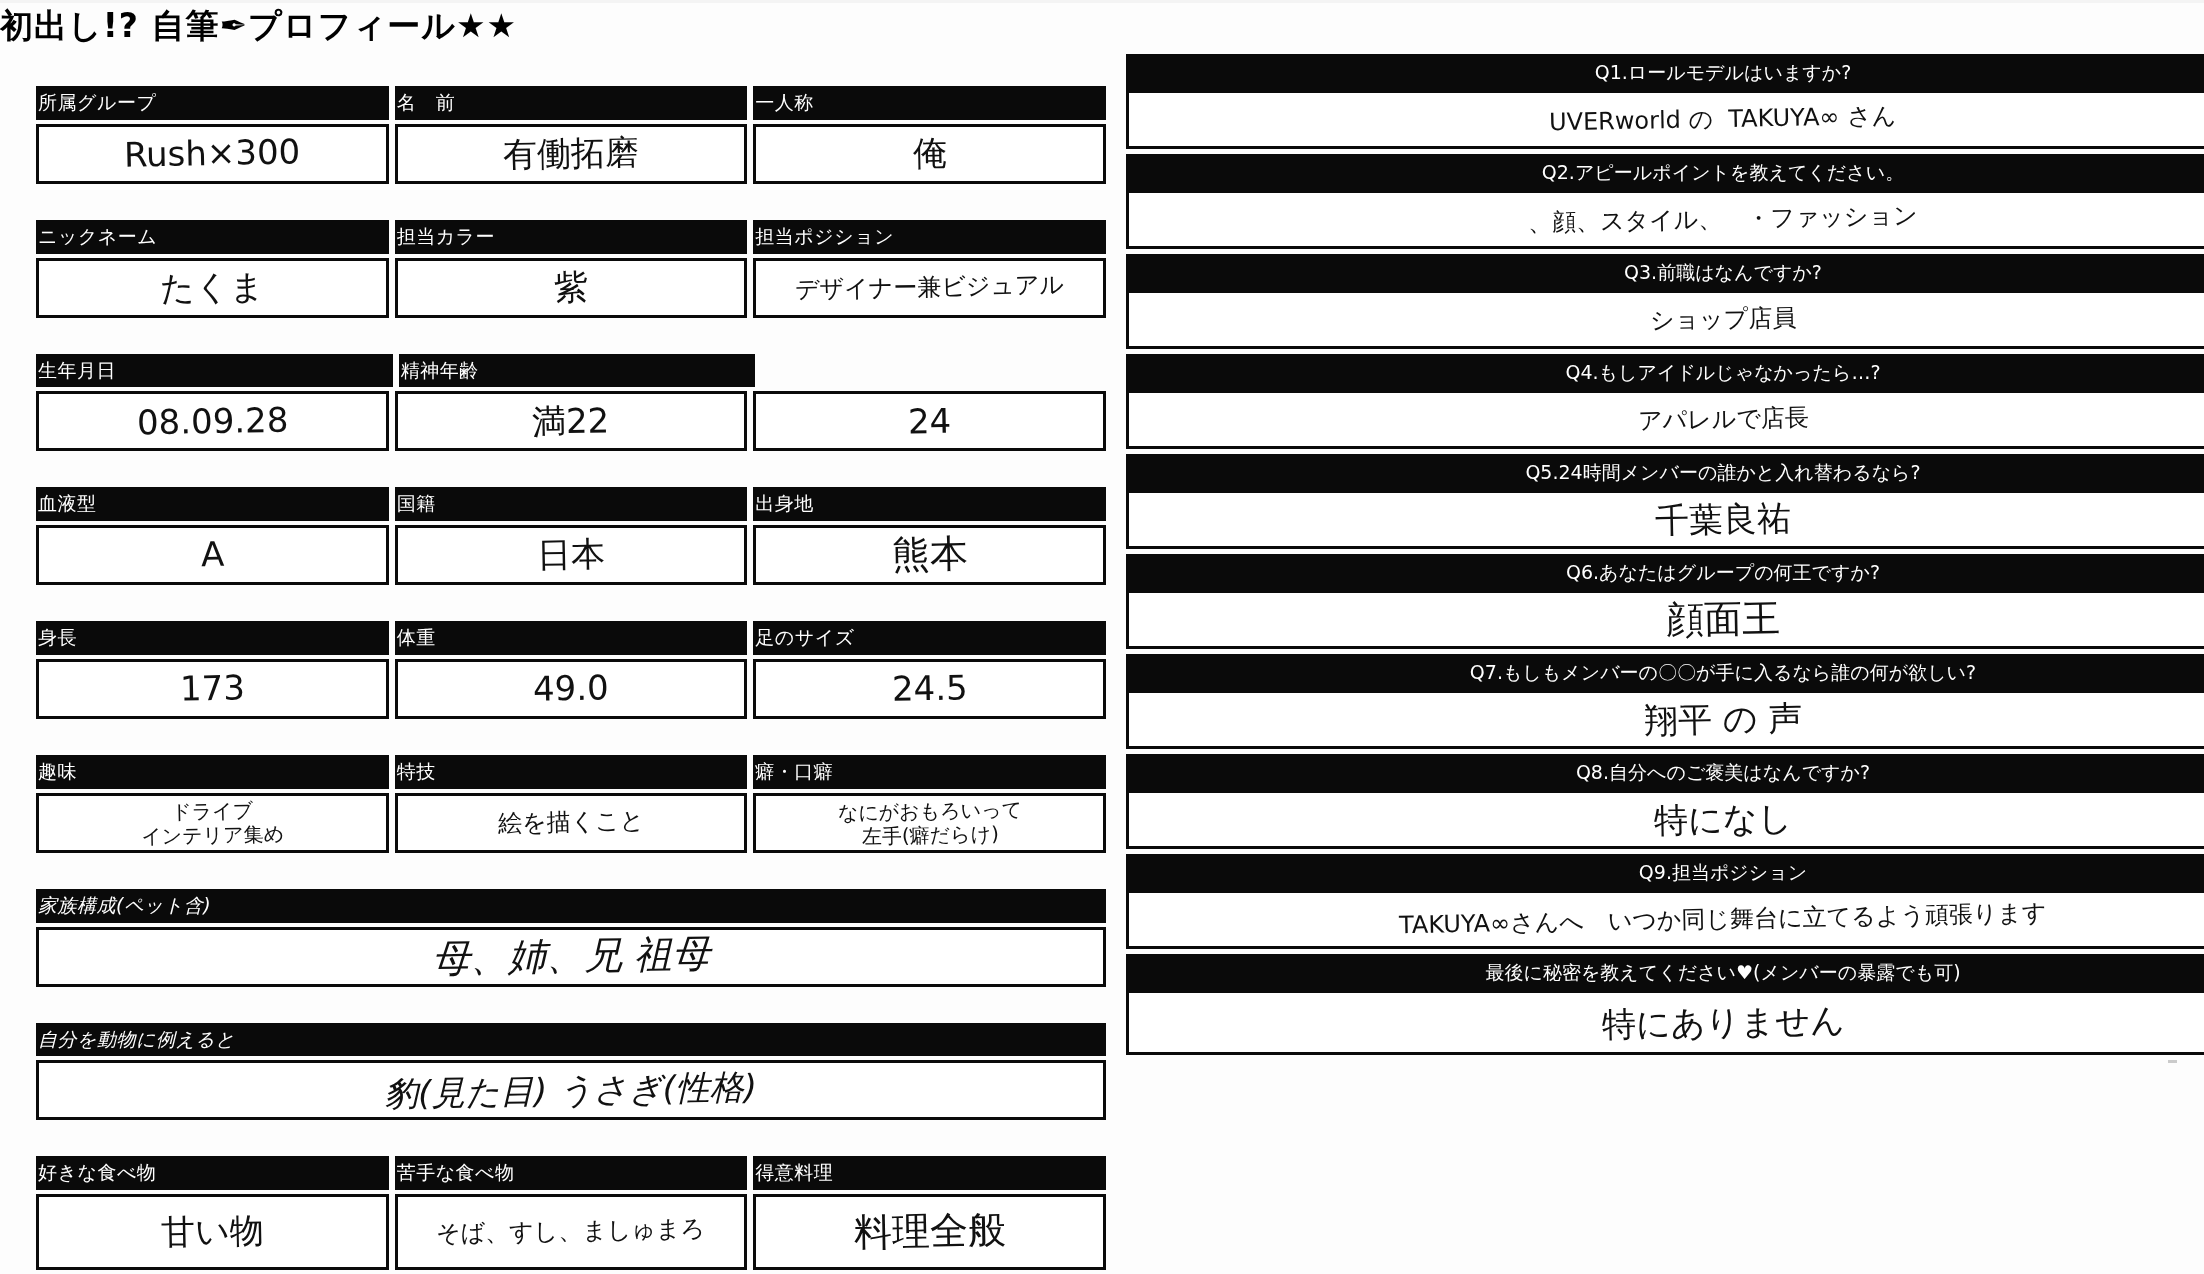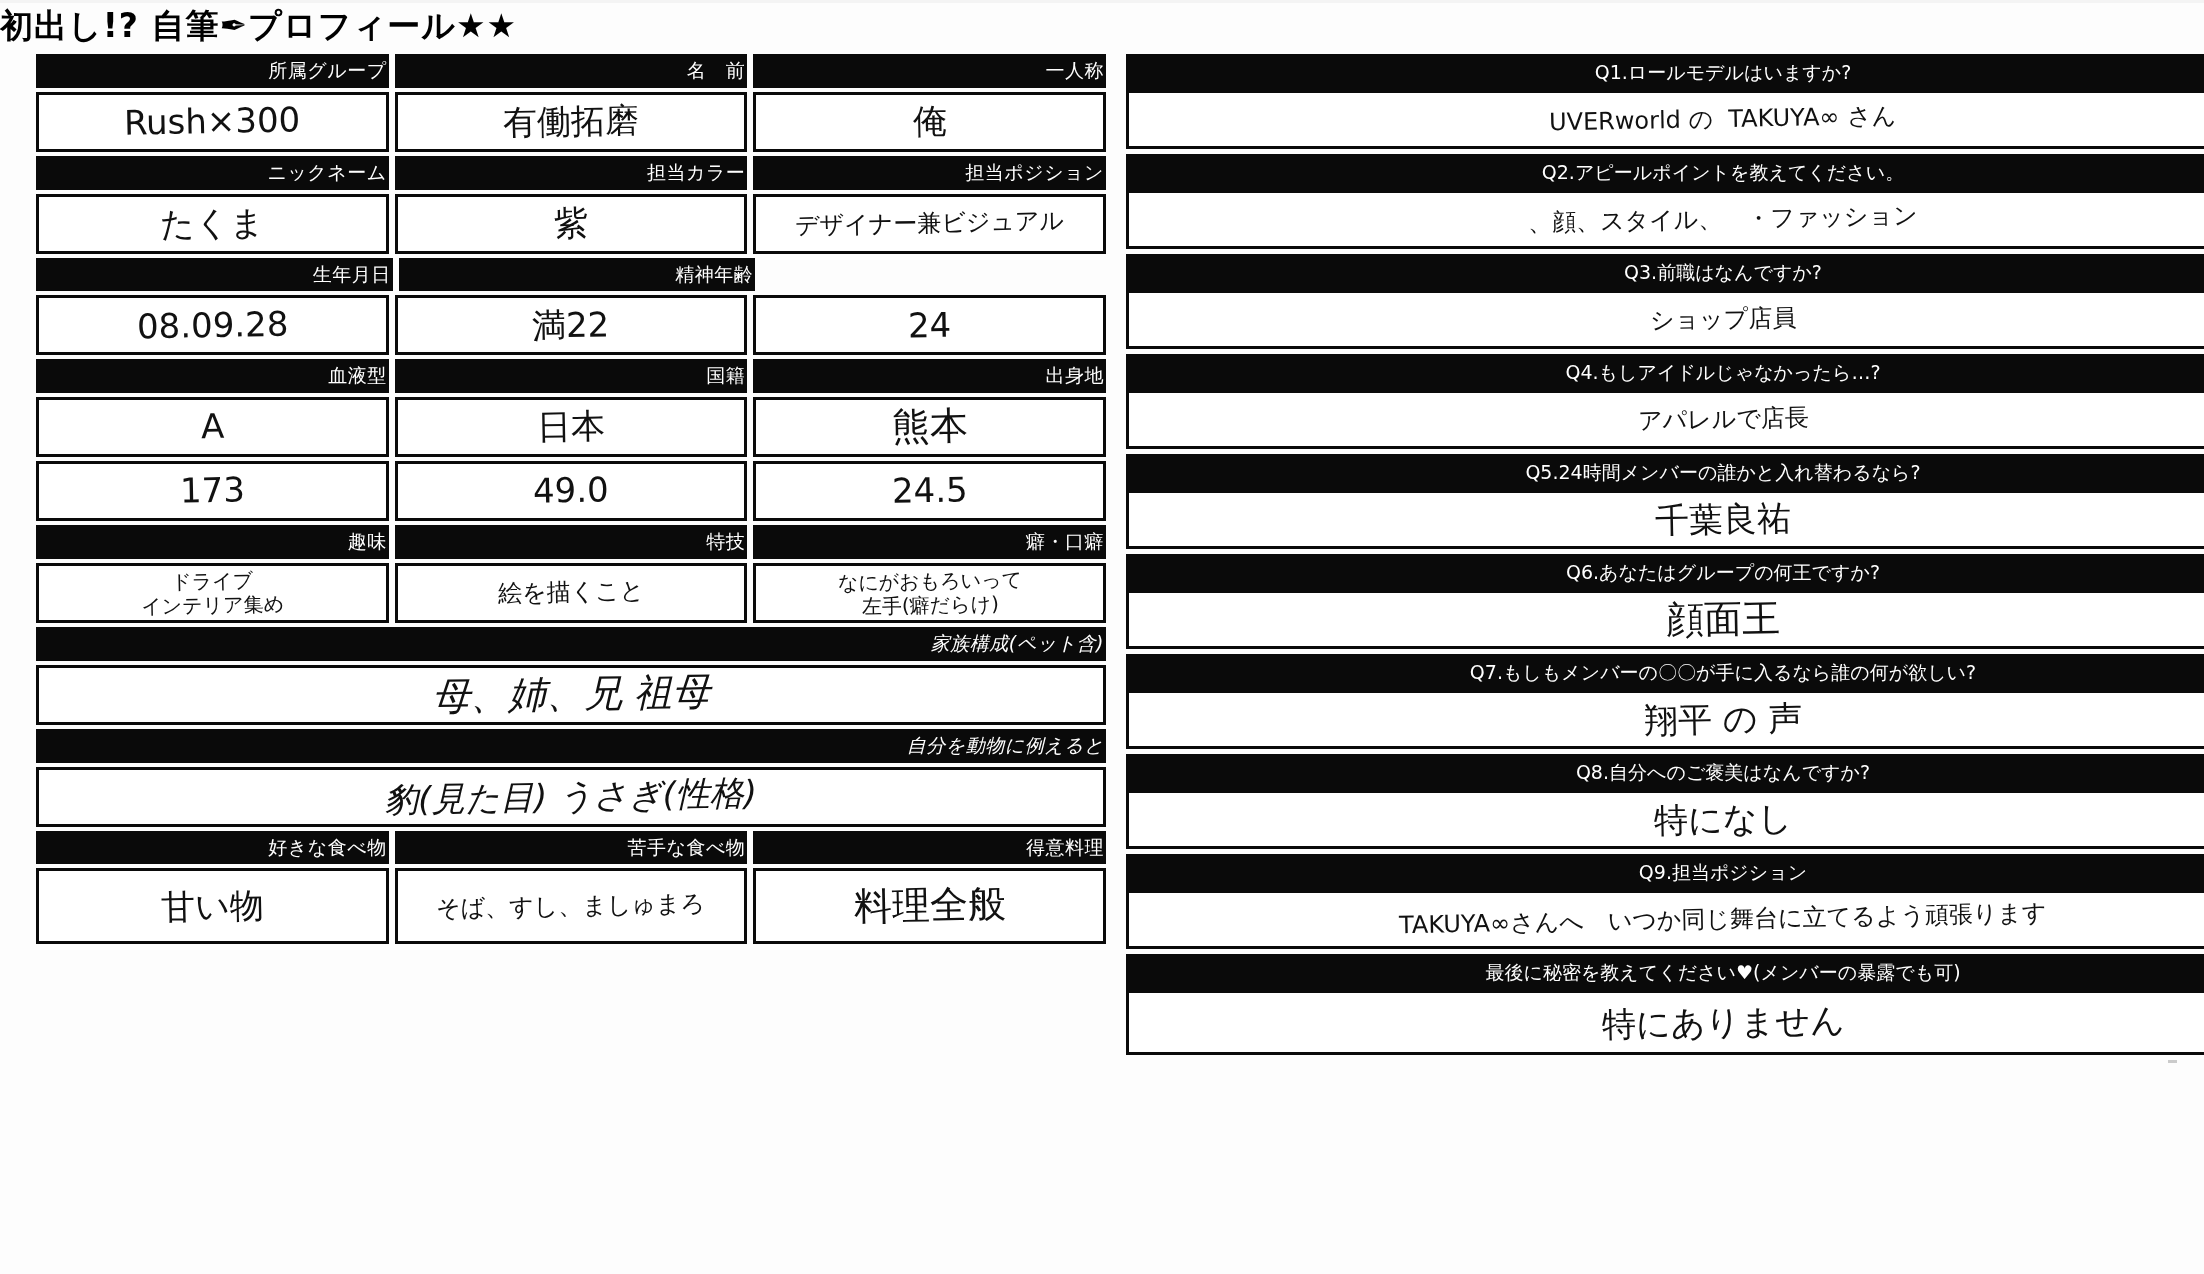--- a/index.html
+++ b/index.html
@@ -46,25 +46,26 @@
   .right-sheet { left: 1126px; width: 1194px; }
 
   .row { display: flex; width: 100%; margin-bottom: 4px; }
   .cell { box-sizing: border-box; }
 
   
   .hdr {
     background: #0a0a0a;
     color: #ffffff;
     font-size: 19px;
-    text-align: right;
+    text-align: left;
     padding: 5px 2px 6px;
     font-family: "DejaVu Sans", sans-serif;
     letter-spacing: .5px;
     line-height: 1.2;
+    margin-top: 32px;
   }
   
   .ans {
     background: #ffffff;
     border: 3px solid #0a0a0a;
     min-height: 60px;
     display: flex;
     align-items: center;
     justify-content: center;
     padding: 2px 6px;
@@ -186,20 +187,25 @@
           <span class="hand">A</span>
         </div>
       <div class="cell c3 ans">
           <span class="hand">日本</span>
         </div>
       <div class="cell c3 ans">
           <span class="hand lg">熊本</span>
         </div>
     </div>
 
+    <div class="row hdr-row">
+      <div class="cell c3 hdr">身長</div>
+      <div class="cell c3 hdr">体重</div>
+      <div class="cell c3 hdr">足のサイズ</div>
+    </div>
     <div class="row">
       <div class="cell c3 ans">
           <span class="hand">173</span>
         </div>
       <div class="cell c3 ans">
           <span class="hand">49.0</span>
         </div>
       <div class="cell c3 ans">
           <span class="hand">24.5</span>
         </div>

